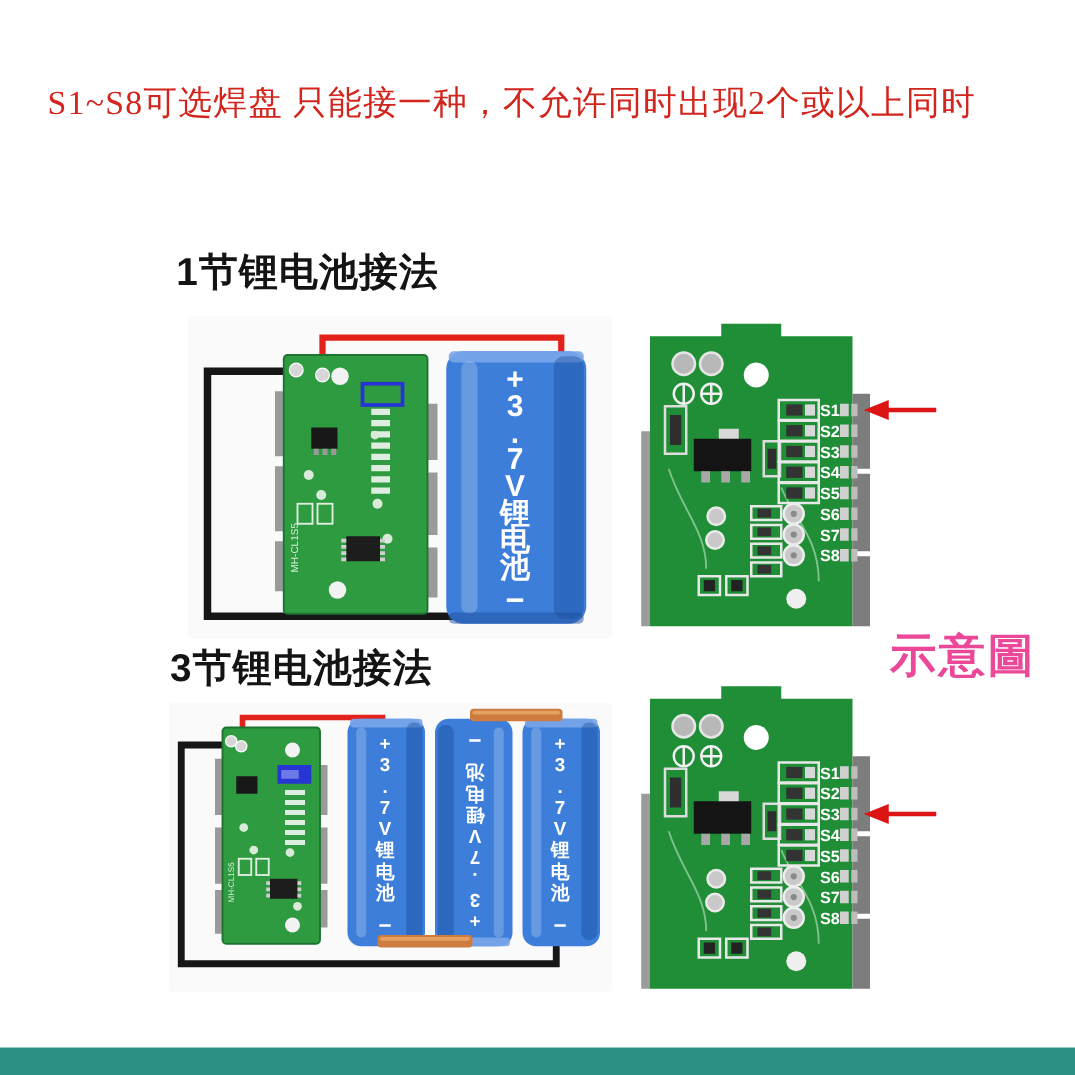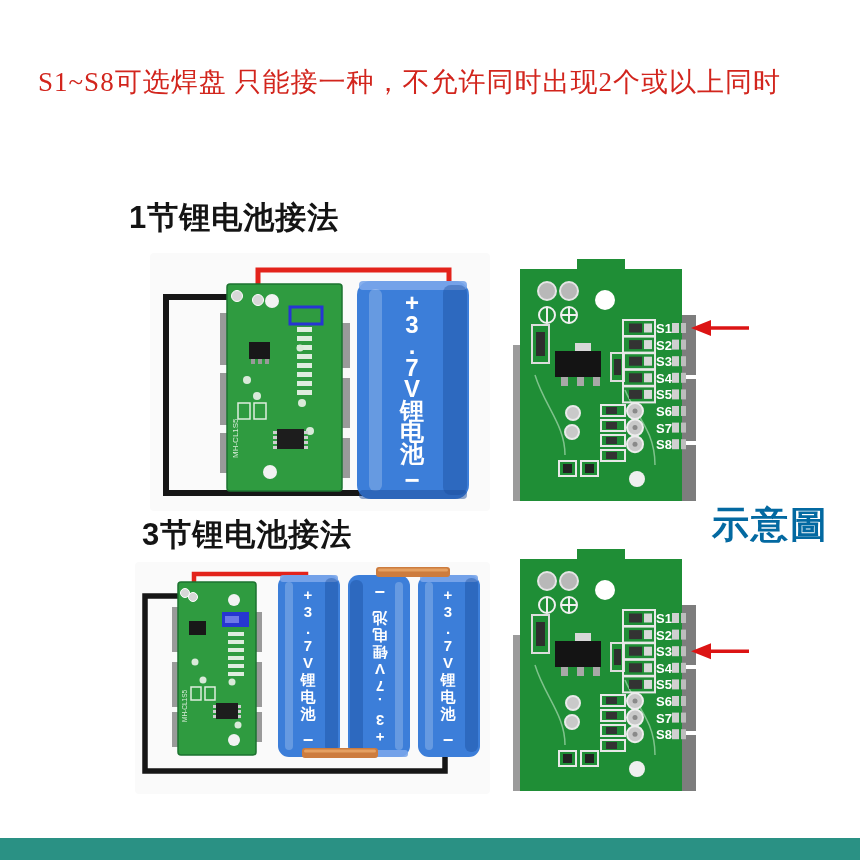--- a/index.html
+++ b/index.html
@@ -1,21 +1,21 @@
 <!DOCTYPE html>
 <html><head>
 <meta charset="utf-8">
 <style>
   html,body{margin:0;padding:0;background:#ffffff;}
   .canvas{position:relative;width:860px;height:860px;background:#ffffff;overflow:hidden;
           font-family:"Liberation Sans", sans-serif;}
   .abs{position:absolute;}
   .warning{left:38px;top:56px;width:800px;font-family:"Liberation Serif", serif;
            font-size:27px;line-height:53px;letter-spacing:1px;font-weight:500;}
-  .sec-title{font-size:31px;font-weight:600;color:#141414;letter-spacing:1px;}
+  .sec-title{font-size:31px;font-weight:600;color:#141414;letter-spacing:1px;margin-left:12px;}
   .stamp{font-family:"Liberation Serif", serif;font-size:37px;font-weight:600;letter-spacing:2px;}
   svg{position:absolute;display:block;}
   svg text{font-family:"Liberation Sans", sans-serif;}
   .footer-bar{left:0;top:838px;width:860px;height:22px;}
 </style>
 </head>
 <body>
 
 <div class="canvas">
 
@@ -196,23 +196,23 @@
           <rect x="167" y="184.20000000000002" width="7" height="10" fill="#d0d0d0"></rect>
           <rect x="176" y="184.20000000000002" width="5" height="10" fill="#bdbdbd"></rect>
         </g>
         <g>
           <line x1="204" y1="73" x2="244" y2="73" stroke="#dc1414" stroke-width="3.5"></line>
           <polygon points="186,73 206,65 206,81" fill="#dc1414"></polygon>
         </g>
       </g>
   </svg>
 
-  <div class="abs stamp" style="left: 712px; top: 500px; color: #0369a1;">示意圖</div>
-
-  <div class="abs sec-title" style="left:142px;top:514px;">3节锂电池接法</div>
+  <div class="abs stamp" style="left: 712px; top: 500px; color: #ec4899;">示意圖</div>
+
+  <div class="abs sec-title" style="left:124px;top:514px;">3节锂电池接法</div>
 
   <svg style="left:135px;top:562px;" width="355" height="232" viewBox="0 0 355 232">
     <rect x="0" y="0" width="355" height="232" rx="4" fill="#fafafa"></rect>
     <path d="M50,34 L10,34 L10,209 L310,209 L310,191" fill="none" stroke="#161616" stroke-width="5.5"></path>
     <path d="M59,32 L59,12 L171,12 L171,22" fill="none" stroke="#e3231b" stroke-width="4.5"></path>
     <g>
       <rect x="37" y="45" width="7" height="45" fill="#9a9a9a"></rect>
       <rect x="37" y="100" width="7" height="45" fill="#9a9a9a"></rect>
       <rect x="37" y="150" width="7" height="35" fill="#9a9a9a"></rect>
       <rect x="120" y="50" width="7" height="40" fill="#9a9a9a"></rect>

